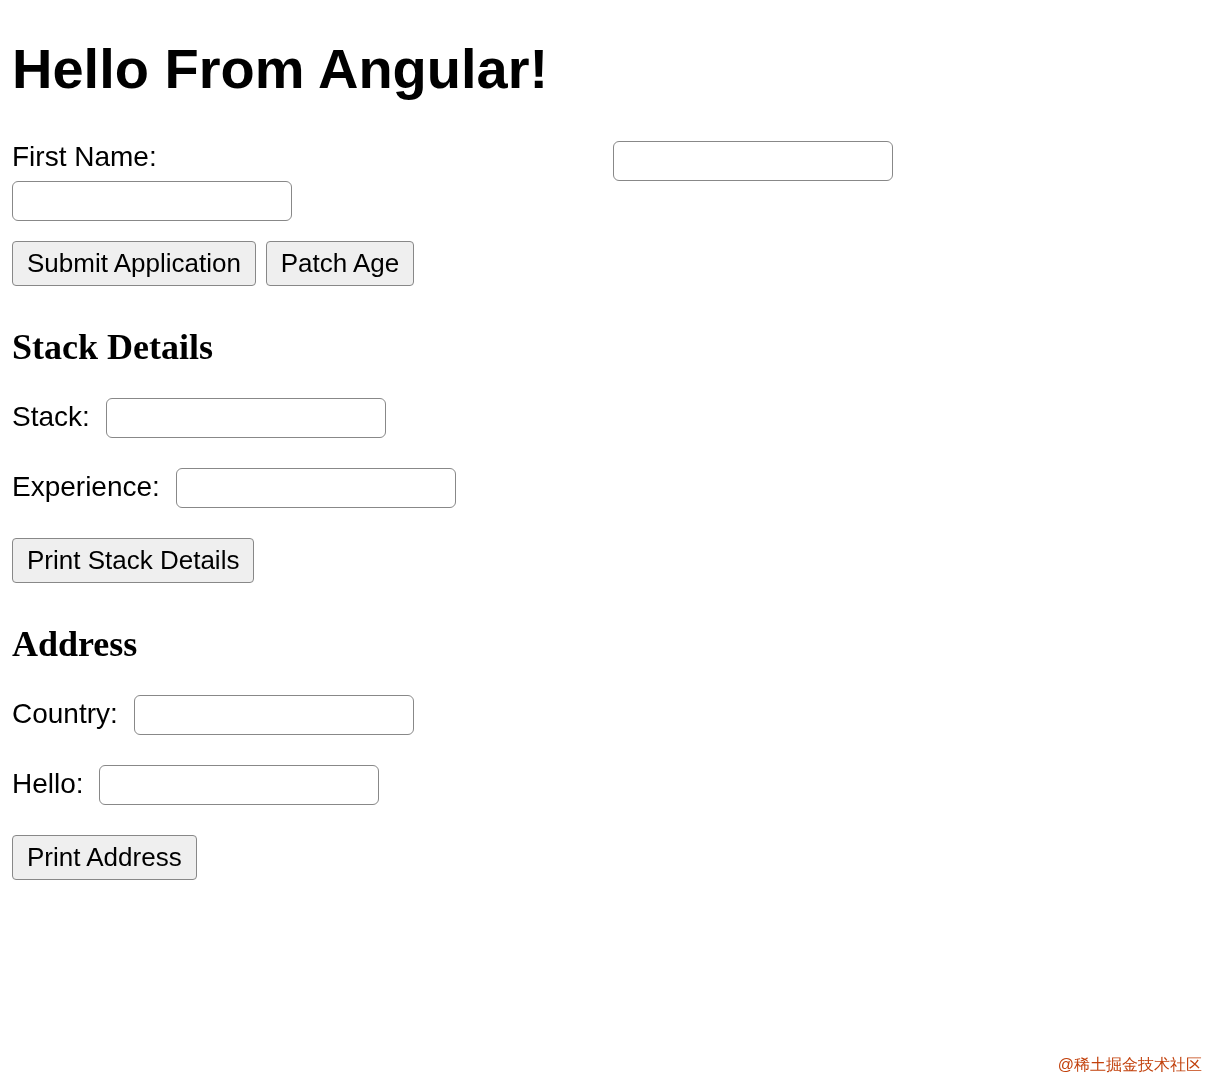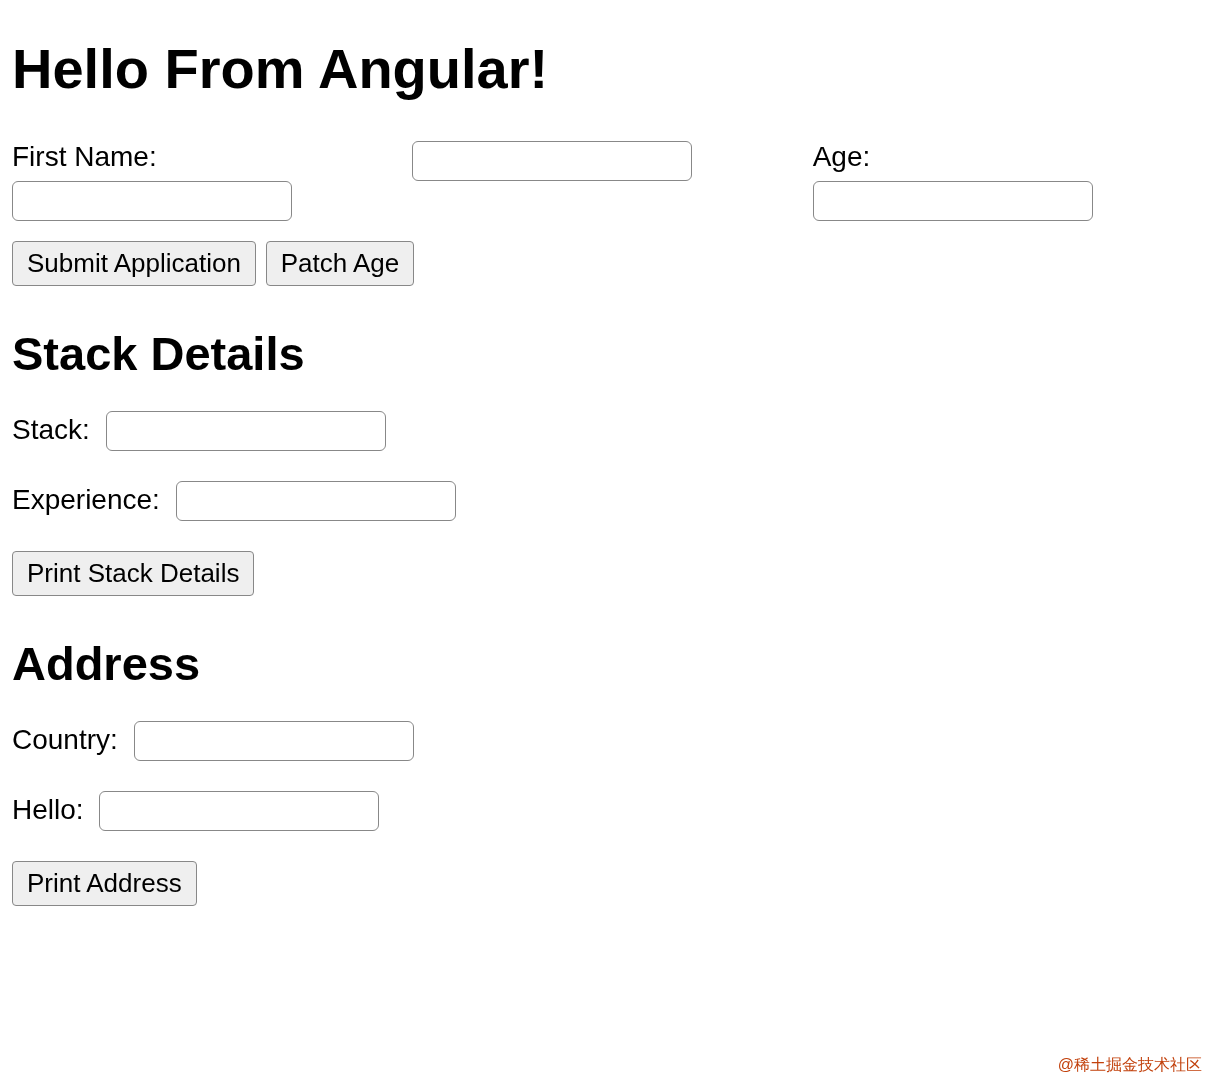--- a/index.html
+++ b/index.html
@@ -12,23 +12,24 @@
       background: #ffffff;
       color: #000000;
       font-size: 28px;
     }
     h1 {
       font-size: 56px;
       font-weight: bold;
       margin: 24px 0 40px 0;
     }
     h2 {
-      font-size: 47px;
+      font-size: 36px;
       font-weight: bold;
       margin: 40px 0 30px 0;
+      font-family: Liberation Serif, serif;
     }
     .row {
       display: flex;
       gap: 9px;
       margin-bottom: 16px;
     }
     .col {
       flex: 1;
       display: flex;
       flex-direction: column;
@@ -80,24 +81,20 @@
 <h1>Hello From Angular!</h1>
 
 <div class="row">
   <div class="col">
     <label>First Name:</label>
     <input type="text" value="" style="">
   </div>
   <div class="col">
     <input type="text" value="" style="">
   </div>
-  <div class="col">
-    <label>Age:</label>
-    <input type="text" value="" style="">
-  </div>
 </div>
 
 <div class="btn-row">
   <button>Submit Application</button>
   <button>Patch Age</button>
 </div>
 
 <h2>Stack Details</h2>
 
 <div class="field-inline">

